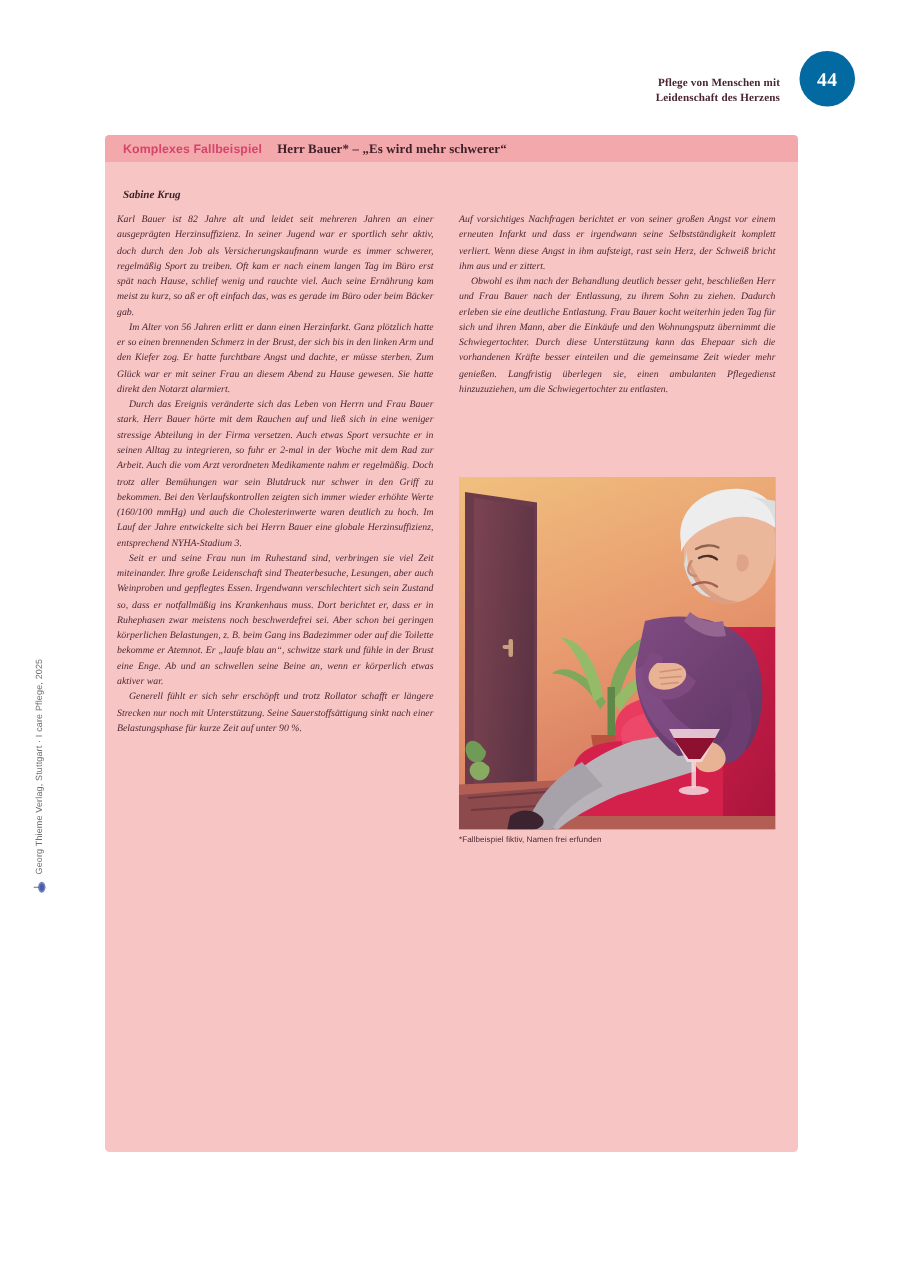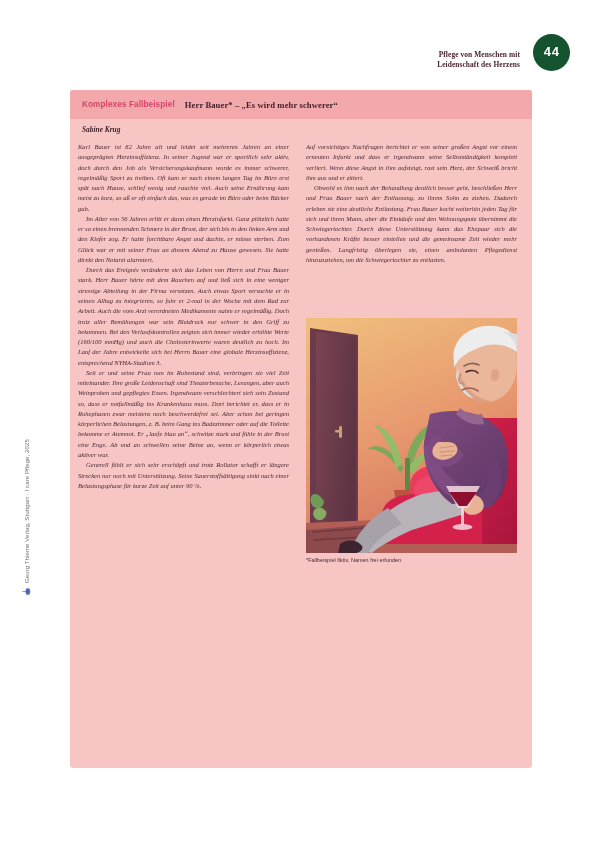--- a/index.html
+++ b/index.html
@@ -34,23 +34,23 @@
     font-size: 7.4px;
     line-height: 1.45;
     color: #4a2430;
     text-align: right;
     letter-spacing: 0.1px;
   }
   .page-badge {
     width: 37px;
     height: 37px;
     border-radius: 50%;
-    background: #14532d;
+    background: #0369a1;
     color: #ffffff;
-    font-family: Liberation Mono, monospace;
+    font-family: Liberation Serif, serif;
     font-weight: bold;
     font-size: 13px;
     display: flex;
     align-items: center;
     justify-content: center;
     letter-spacing: 0.3px;
   }
 
   
   .case-box {
@@ -60,21 +60,21 @@
     width: 462px;
     height: 678px;
     background: #f7c6c4;
     border-radius: 3px;
   }
   .case-head {
     position: absolute;
     left: 0;
     top: 0;
     width: 462px;
-    height: 29px;
+    height: 18px;
     background: #f3a9ab;
     border-radius: 3px 3px 0 0;
     display: flex;
     align-items: center;
     padding-left: 12px;
     gap: 10px;
   }
   .case-kicker {
     font-family: "Liberation Sans", sans-serif;
     font-weight: bold;

